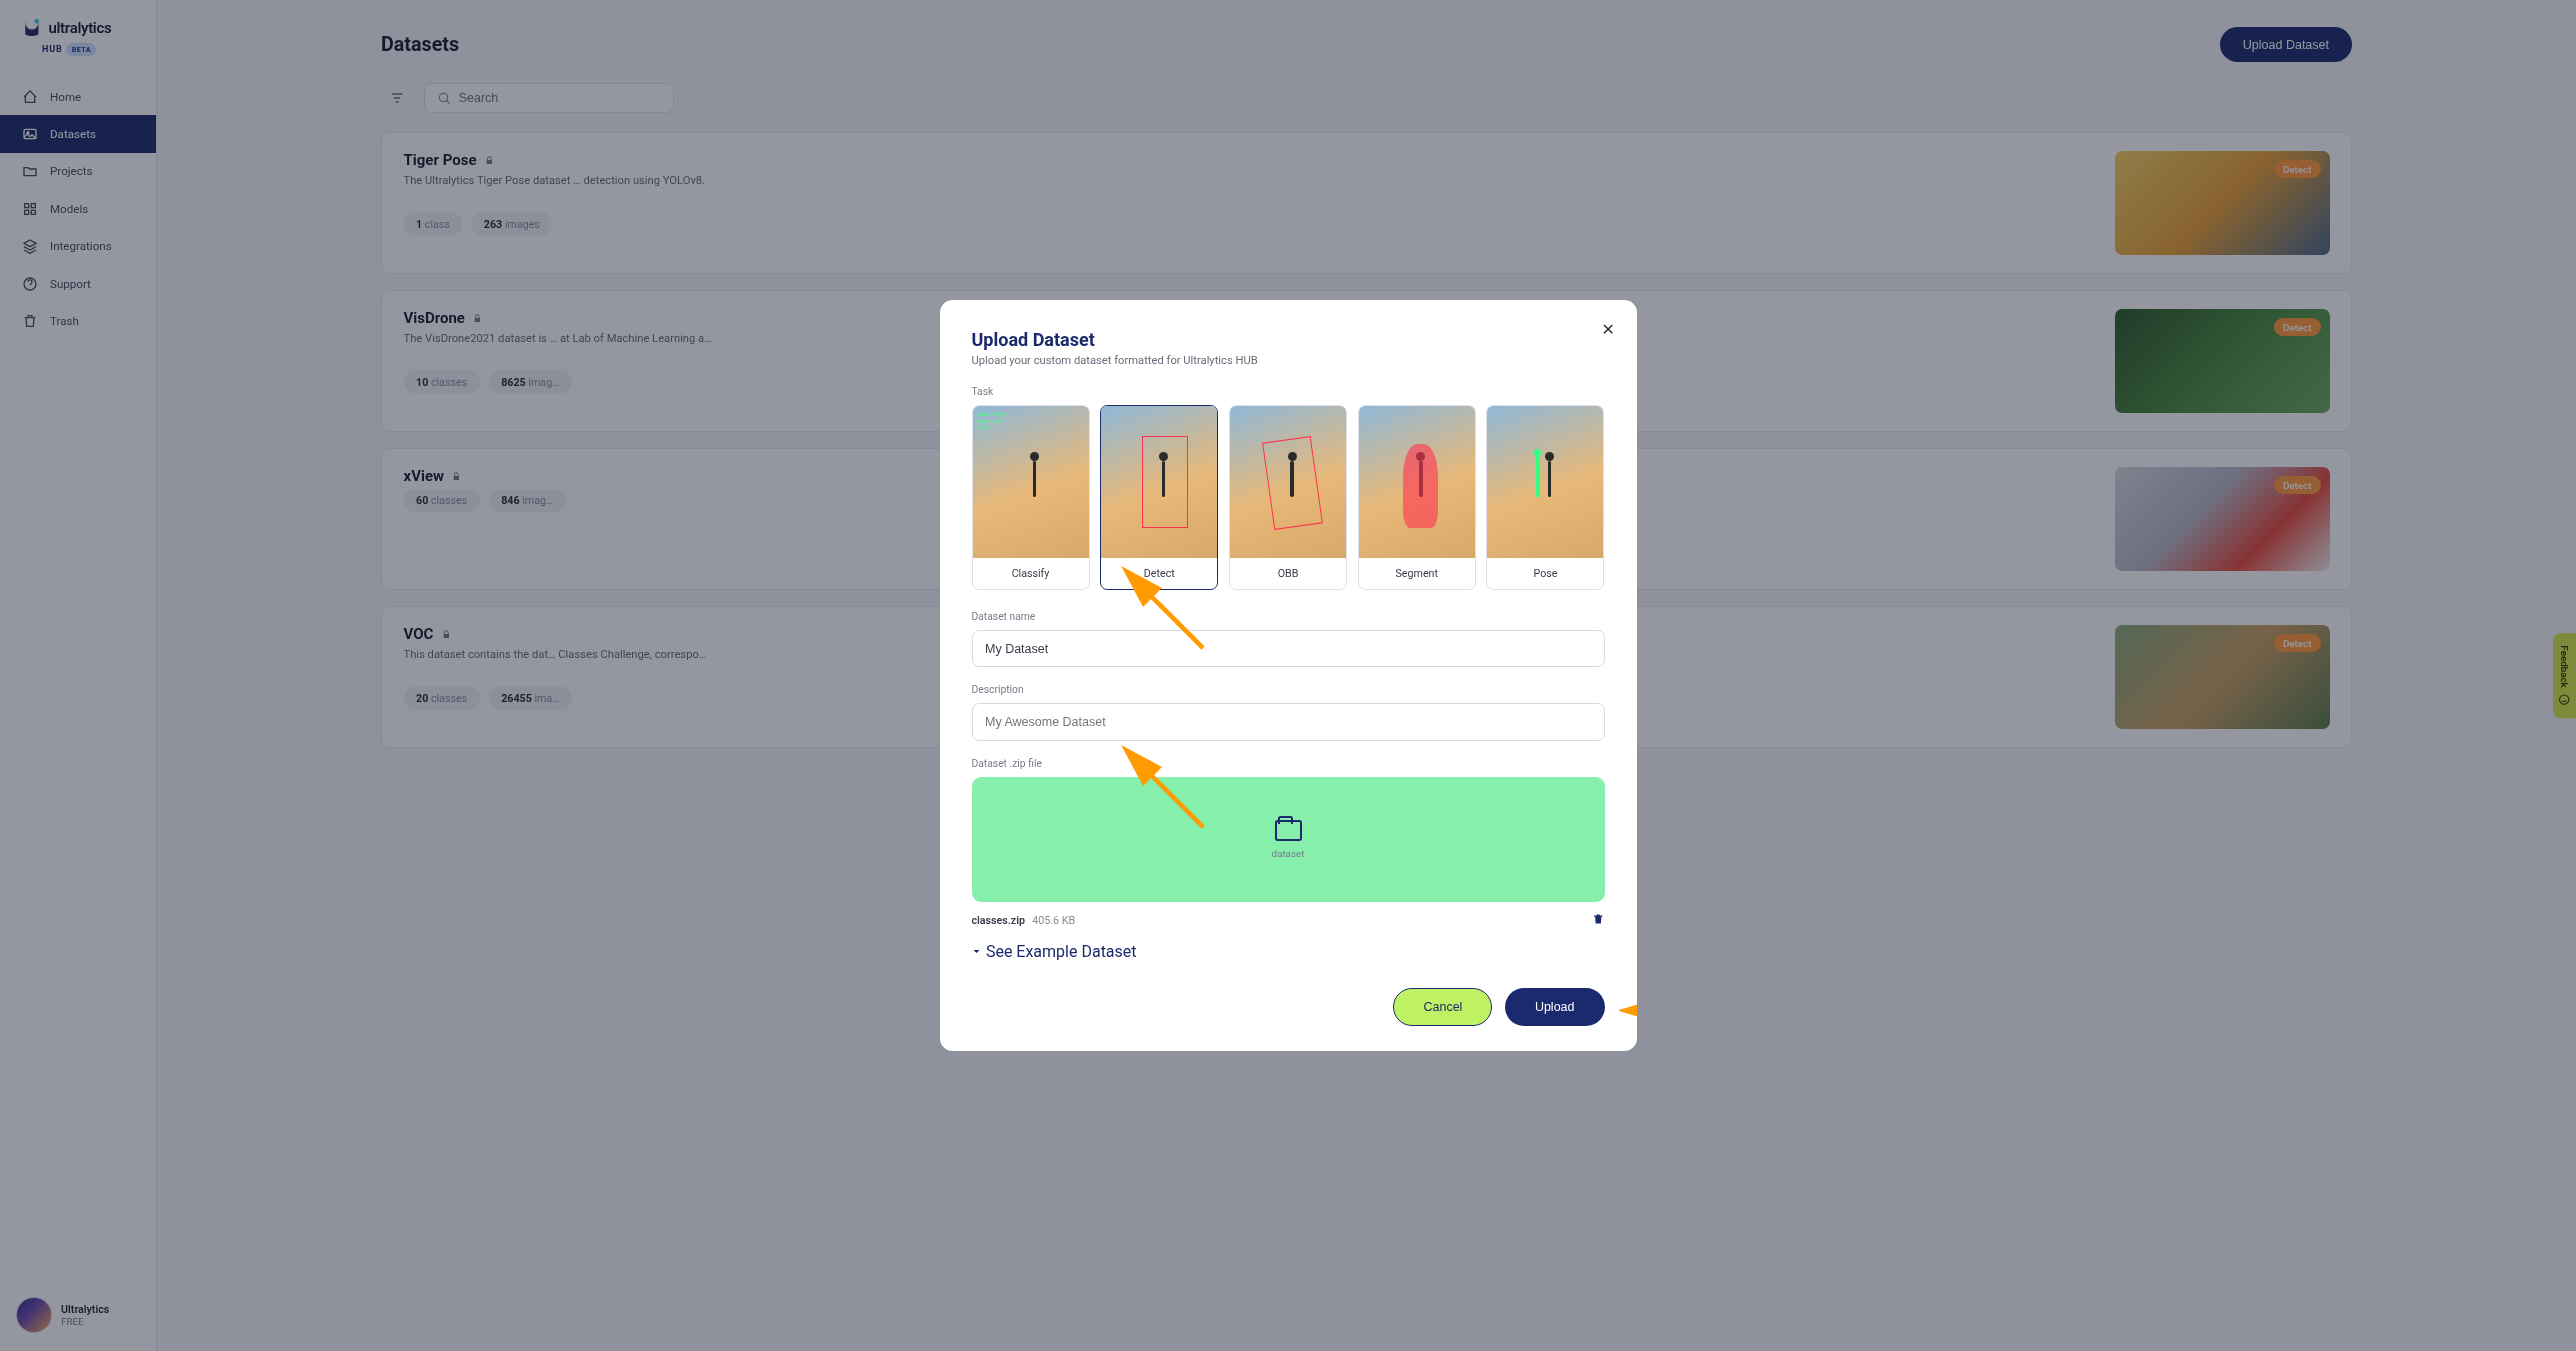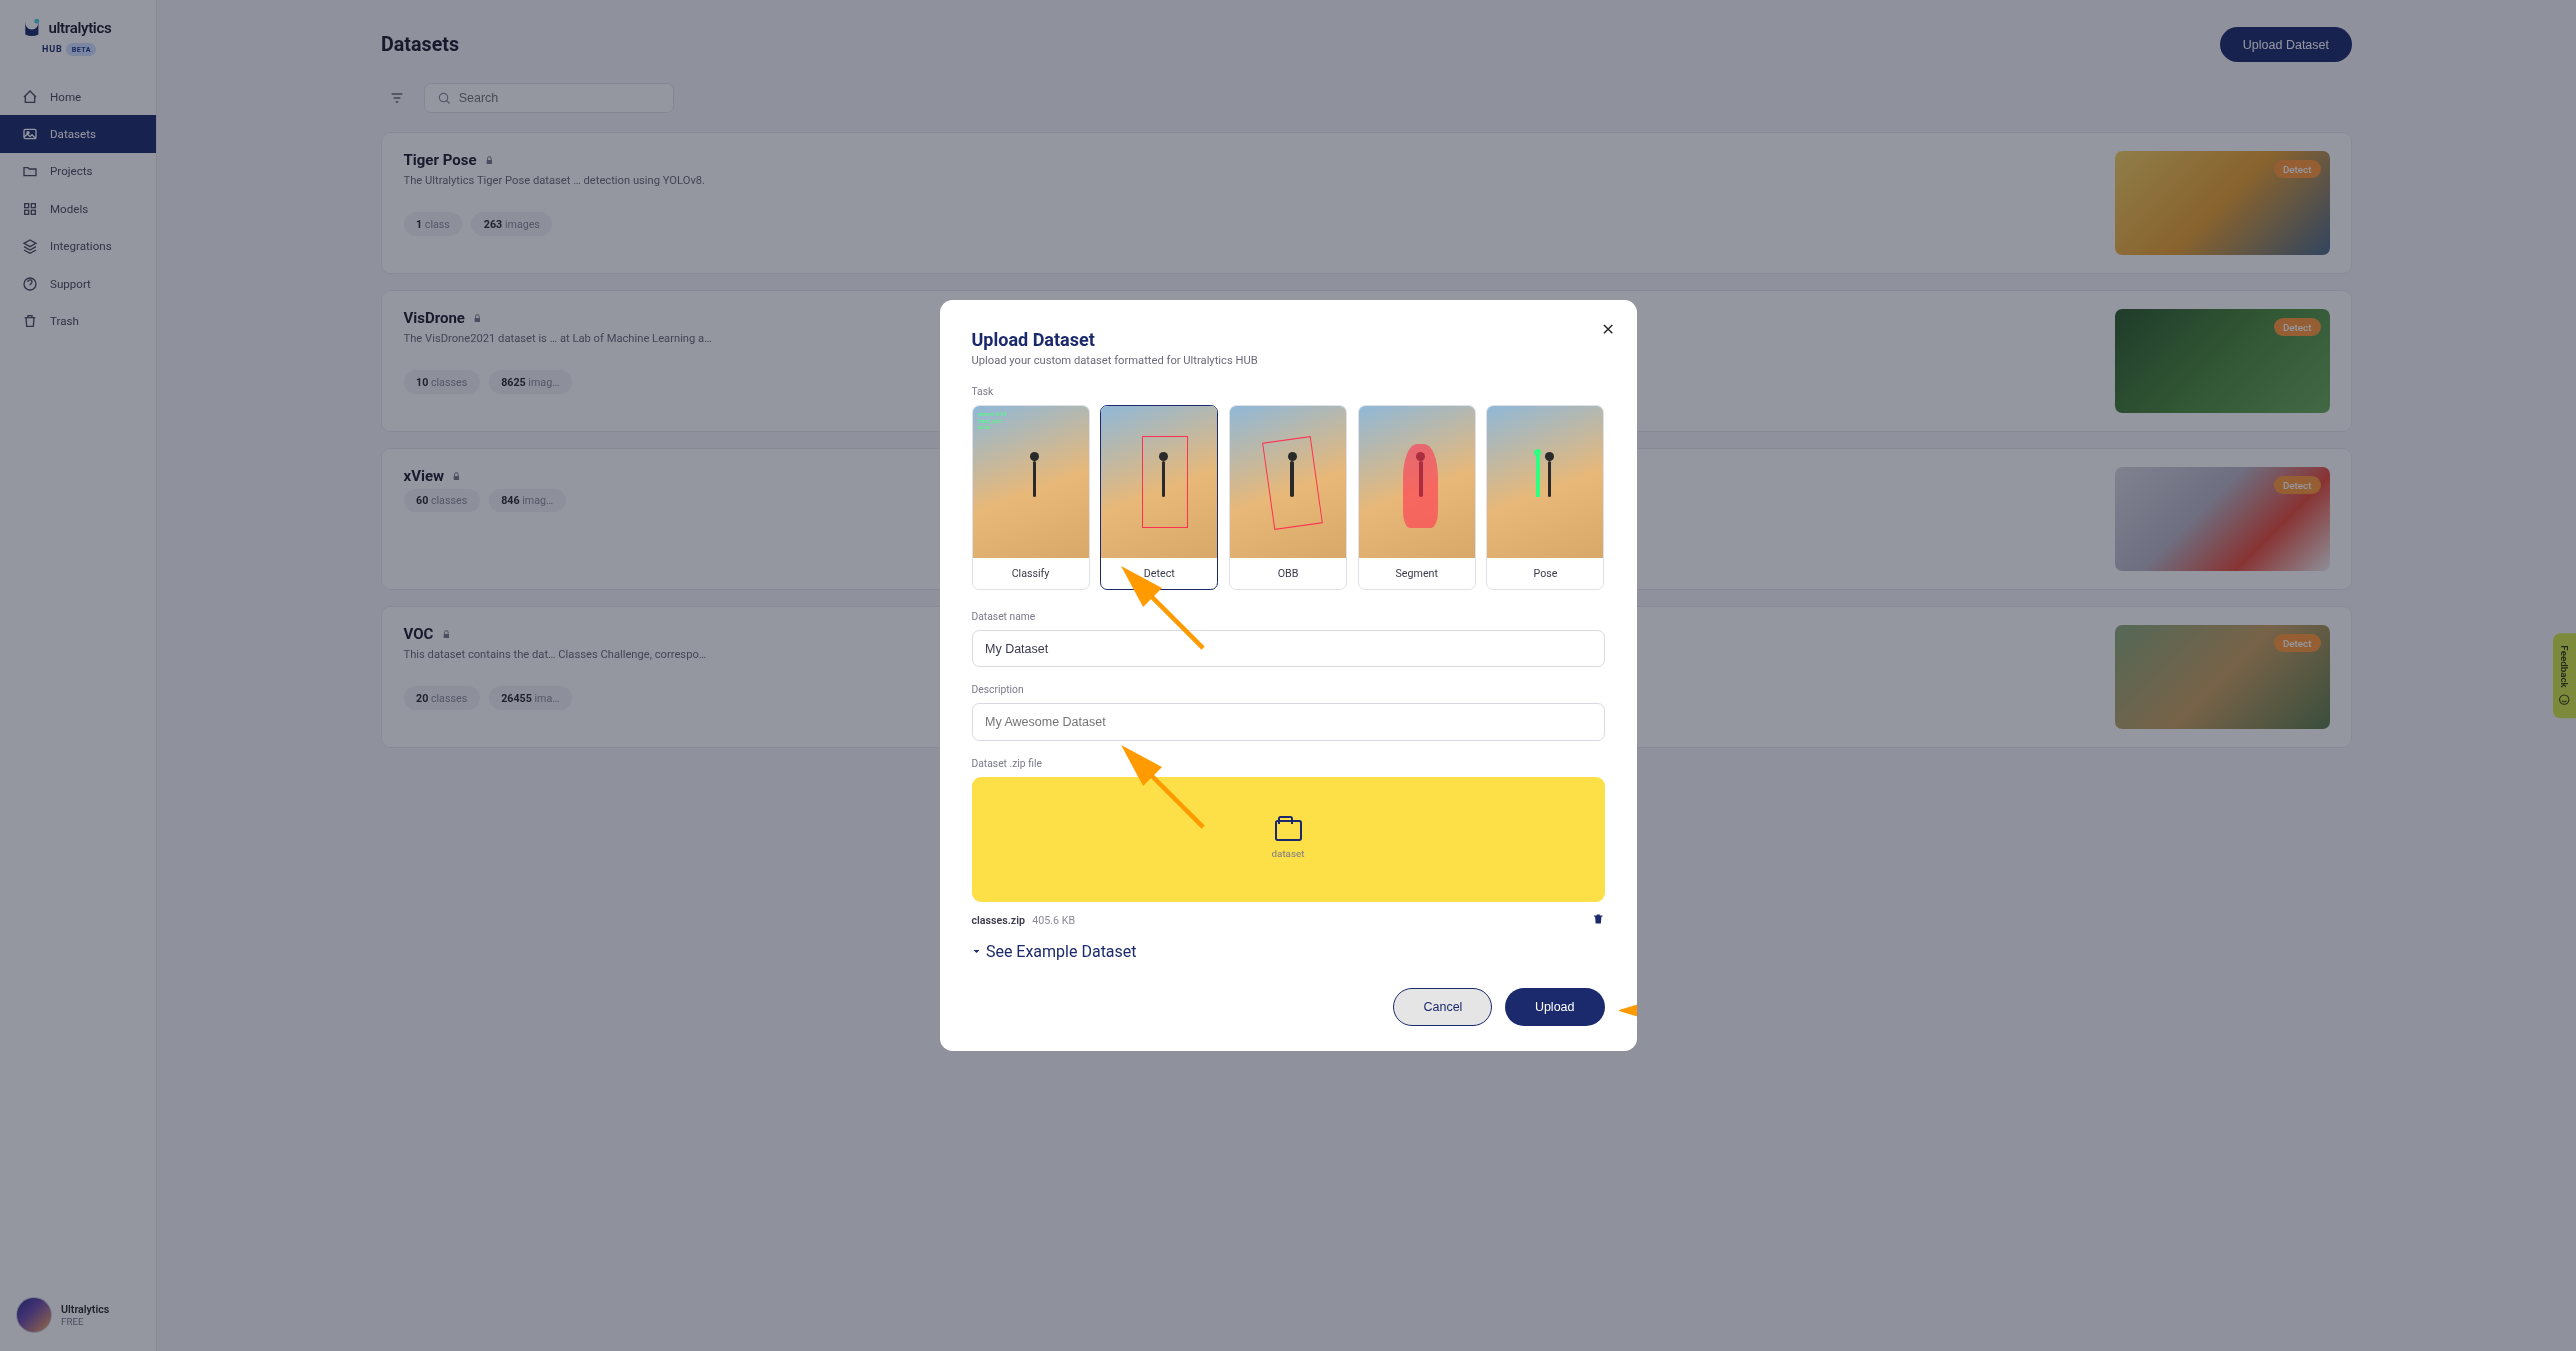--- a/index.html
+++ b/index.html
@@ -49,31 +49,31 @@
 .task-grid { display: flex; gap: 10.7px; margin-bottom: 19.7px; }
 .task-card { flex: 1; border: 0.9px solid #e0e0ea; border-radius: 7.2px; overflow: hidden; cursor: pointer; }
 .task-card.selected { border: 1.8px solid #1a2a6c; }
 .task-img { width: 100%; height: 152px; background: linear-gradient(160deg,#8fb8d8 0%,#e8b878 55%,#d8a868 100%); position: relative; }
 .task-runner { position: absolute; top: 30%; left: 42%; width: 25px; height: 54px; }
 .task-runner::before { content: ''; position: absolute; width: 9px; height: 9px; background: #2a2a2a; border-radius: 50%; top: 0; left: 9px; }
 .task-runner::after { content: ''; position: absolute; width: 3.6px; height: 36px; background: #2a2a2a; top: 9px; left: 11.6px; border-radius: 1.8px; }
 .task-bbox { position: absolute; border: 1.8px solid #ff3050; }
 .task-name { text-align: center; padding: 9px 0; font-size: 10.7px; color: #3a3a4a; }
 .text-input { width: 100%; border: 0.9px solid #d8d8e2; border-radius: 7.2px; padding: 10.7px 12.5px; font-size: 12.5px; color: #3a3a4a; outline: none; margin-bottom: 16px; }
-.dropzone { background: #fde047; border-radius: 9px; height: 125px; display: flex; flex-direction: column; align-items: center; justify-content: center; gap: 7.2px; margin-bottom: 10.7px; cursor: pointer; }
+.dropzone { background: #86efac; border-radius: 9px; height: 125px; display: flex; flex-direction: column; align-items: center; justify-content: center; gap: 7.2px; margin-bottom: 10.7px; cursor: pointer; }
 .dz-icon { width: 27px; height: 21.5px; border: 2.2px solid #1a2a6c; border-radius: 2.7px; position: relative; }
 .dz-icon::before { content:''; position:absolute; top:-5.4px; left:1.8px; width:10.7px; height:5.4px; border:2.2px solid #1a2a6c; border-bottom:none; border-radius:2.7px 2.7px 0 0; }
 .dz-label { font-size: 9.8px; color: #7a7a8a; }
 .file-row { display: flex; align-items: center; font-size: 10.7px; margin-bottom: 14.3px; }
 .file-row .fname { font-weight: 600; color: #3a3a4a; margin-right: 7.2px; }
 .file-row .fsize { color: #8a8a9a; }
 .file-row .trash { margin-left: auto; color: #1a2a6c; cursor: pointer; }
 .example-link { display: flex; align-items: center; gap: 5.4px; font-size: 16px; color: #1a2a6c; cursor: pointer; margin-bottom: 27px; }
 .modal-actions { display: flex; justify-content: flex-end; gap: 12.5px; }
-.btn-cancel { background: #e5e5e5; border: 1.3px solid #1a2a6c; color: #1a2a6c; padding: 10.7px 29px; border-radius: 21.5px; font-size: 12.5px; font-weight: 500; cursor: pointer; }
+.btn-cancel { background: #bef264; border: 1.3px solid #1a2a6c; color: #1a2a6c; padding: 10.7px 29px; border-radius: 21.5px; font-size: 12.5px; font-weight: 500; cursor: pointer; }
 .btn-upload { background: #1a2a6c; border: none; color: #fff; padding: 10.7px 30px; border-radius: 21.5px; font-size: 12.5px; font-weight: 500; cursor: pointer; }
 .arrow { position: absolute; pointer-events: none; z-index: 200; }
 .arrow svg { width: 100%; height: 100%; }
 .feedback-tab { position: fixed; right: 0; top: 50%; transform: translateY(-50%); background: #d4e84a; padding: 12.5px 5.4px; border-radius: 7.2px 0 0 7.2px; writing-mode: vertical-rl; font-size: 9.8px; font-weight: 600; color: #2a3a0a; cursor: pointer; display:flex; align-items:center; gap:5.4px; }
 .lock-icon { width: 10.7px; height: 10.7px; }
 </style>
 </head>
 <body>
 
 <div class="app">

